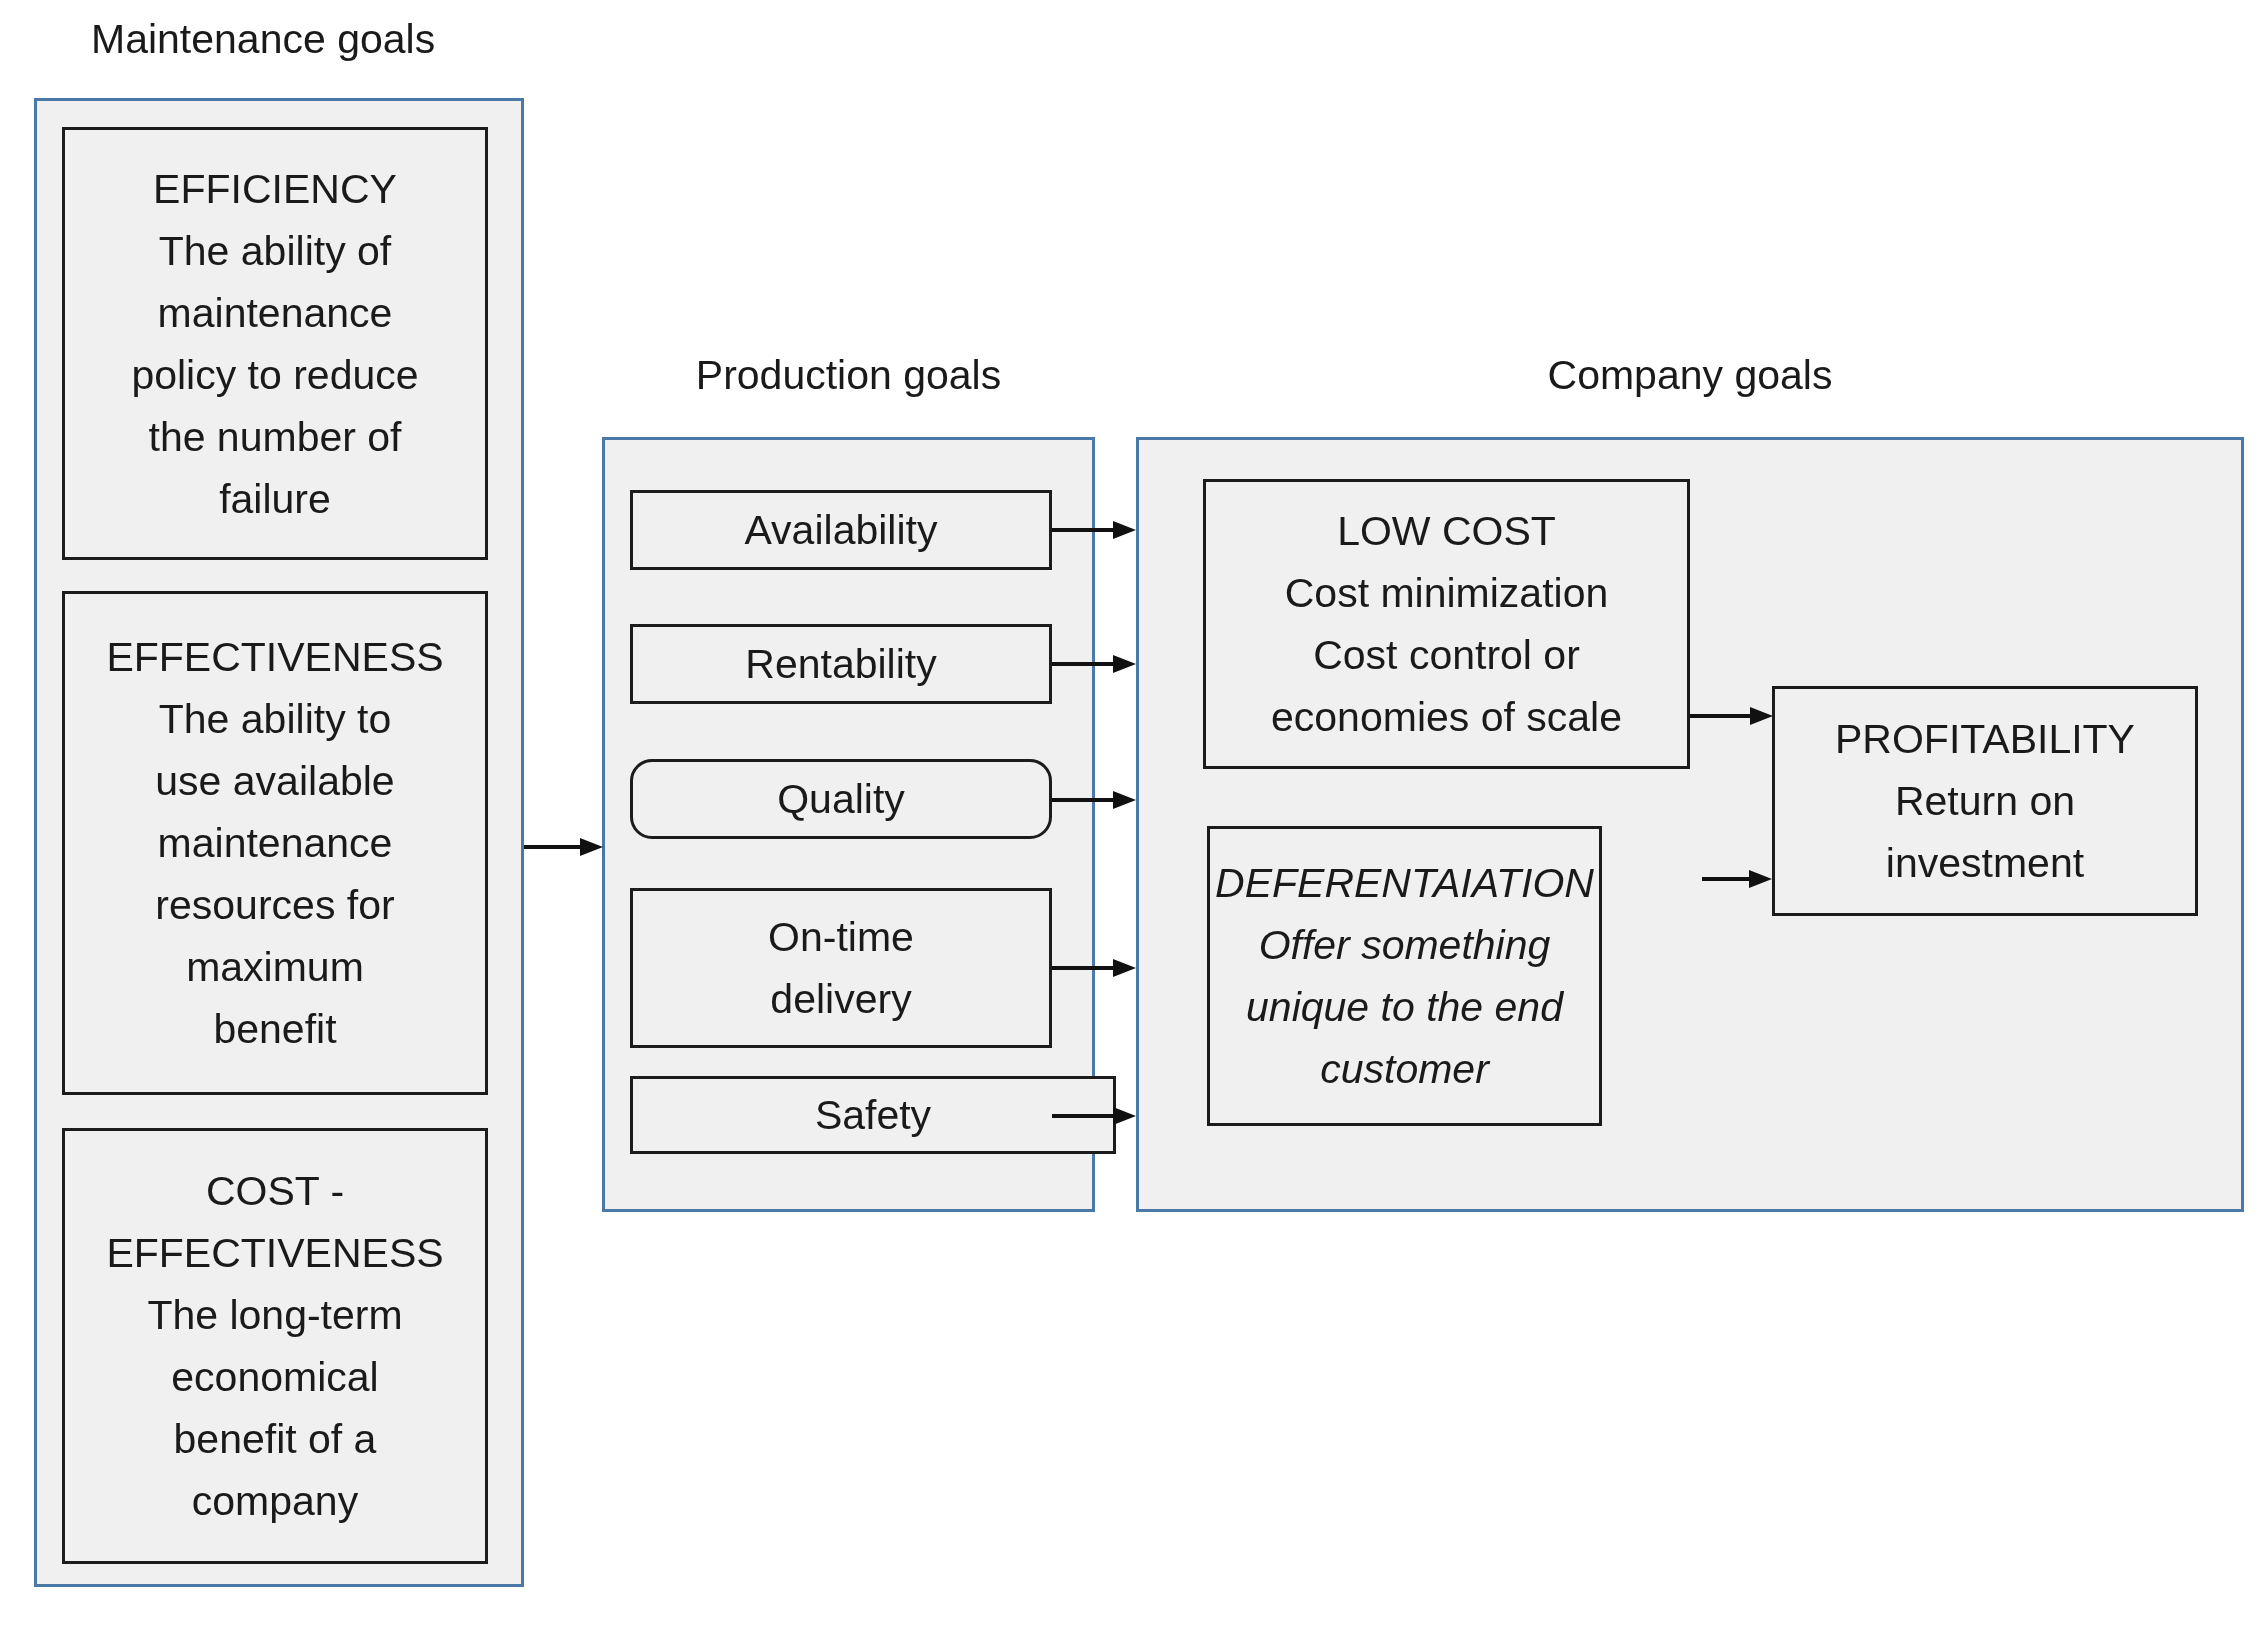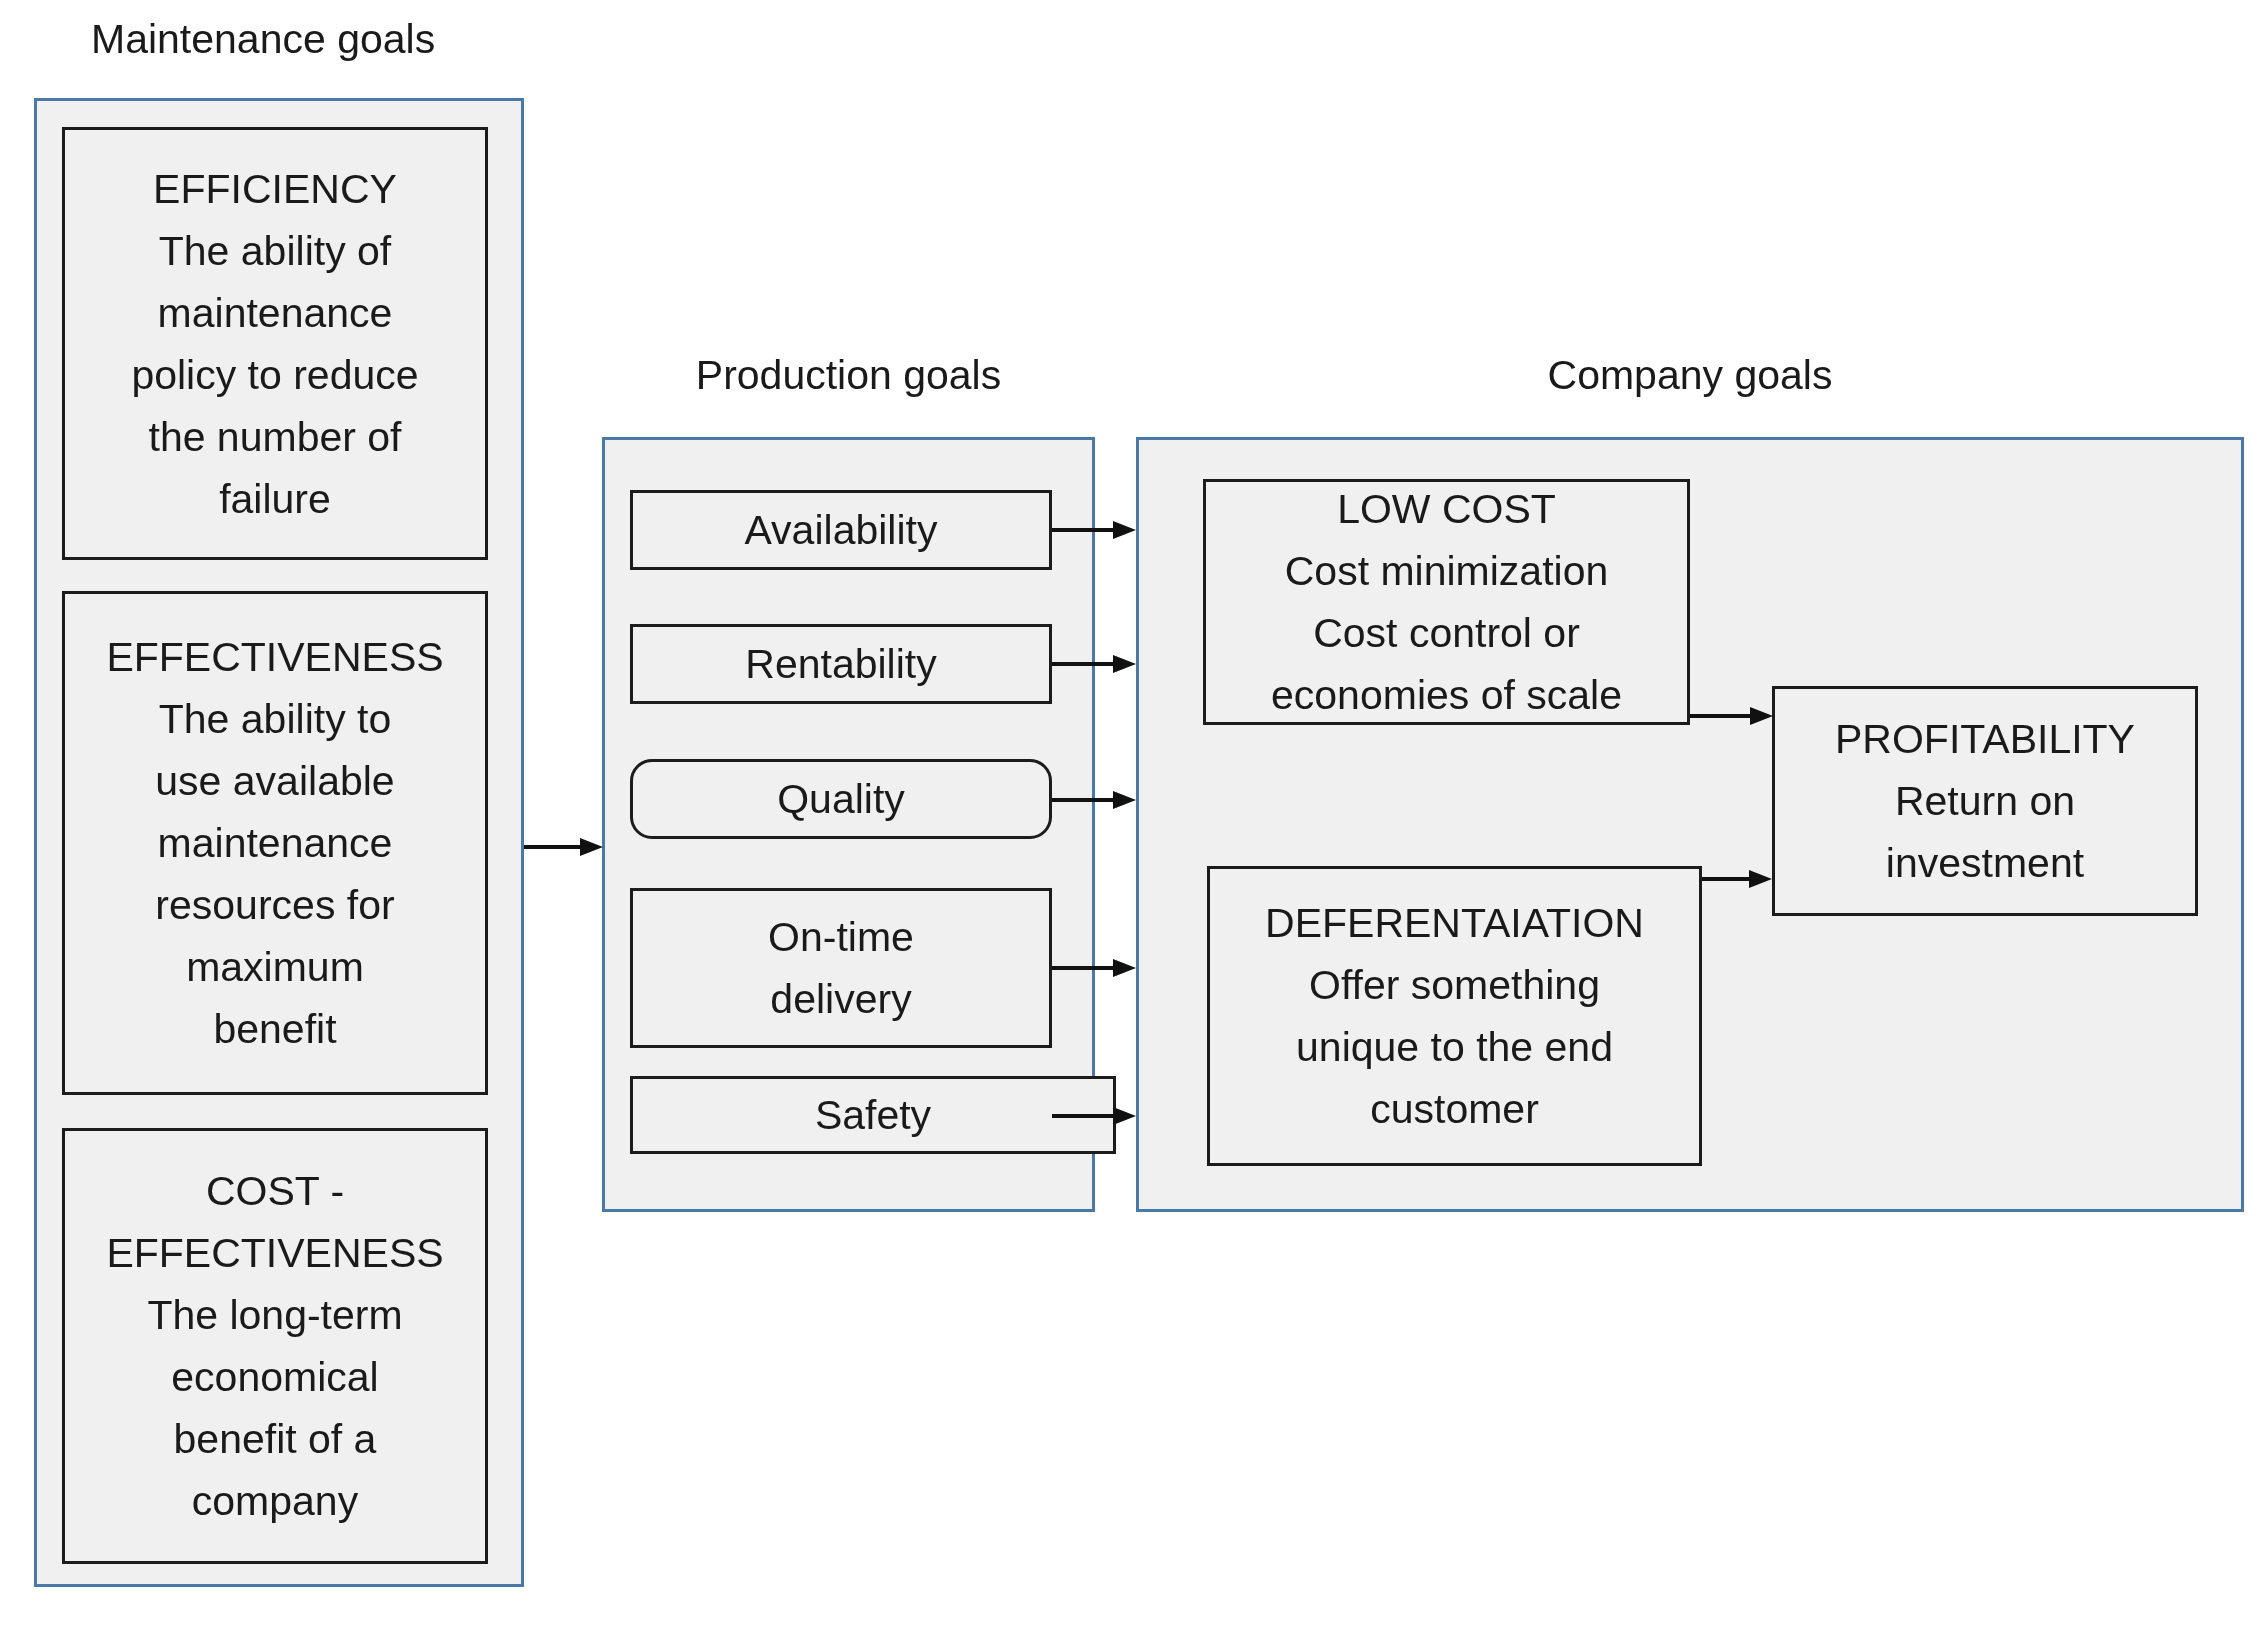--- a/index.html
+++ b/index.html
@@ -96,25 +96,25 @@
 
   <div class="container" style="left:602px;top:437px;width:493px;height:775px;"></div>
   <div class="box" style="left:630px;top:490px;width:422px;height:80px;">Availability</div>
   <div class="box" style="left:630px;top:624px;width:422px;height:80px;">Rentability</div>
   <div class="box" style="left:630px;top:759px;width:422px;height:80px;border-radius:22px;">Quality</div>
   <div class="box" style="left:630px;top:888px;width:422px;height:160px;">On-time
 delivery</div>
   <div class="box" style="left:630px;top:1076px;width:486px;height:78px;">Safety</div>
 
   <div class="container" style="left:1136px;top:437px;width:1108px;height:775px;"></div>
-  <div class="box" style="left:1203px;top:479px;width:487px;height:246px;">LOW COST
+  <div class="box" style="left:1203px;top:479px;width:487px;height:290px;">LOW COST
 Cost minimization
 Cost control or
 economies of scale</div>
-  <div class="box" style="left:1207px;top:866px;width:495px;height:300px;">DEFERENTAIATION
+  <div class="box" style="left:1207px;top:826px;width:395px;height:300px;font-style:italic;">DEFERENTAIATION
 Offer something
 unique to the end
 customer</div>
   <div class="box" style="left:1772px;top:686px;width:426px;height:230px;">PROFITABILITY
 Return on
 investment</div>
 
   <div class="arrow" style="left:524px;top:845px;width:56px;"></div>
   <div class="arrow" style="left:1052px;top:528px;width:61px;"></div>
   <div class="arrow" style="left:1052px;top:662px;width:61px;"></div>

